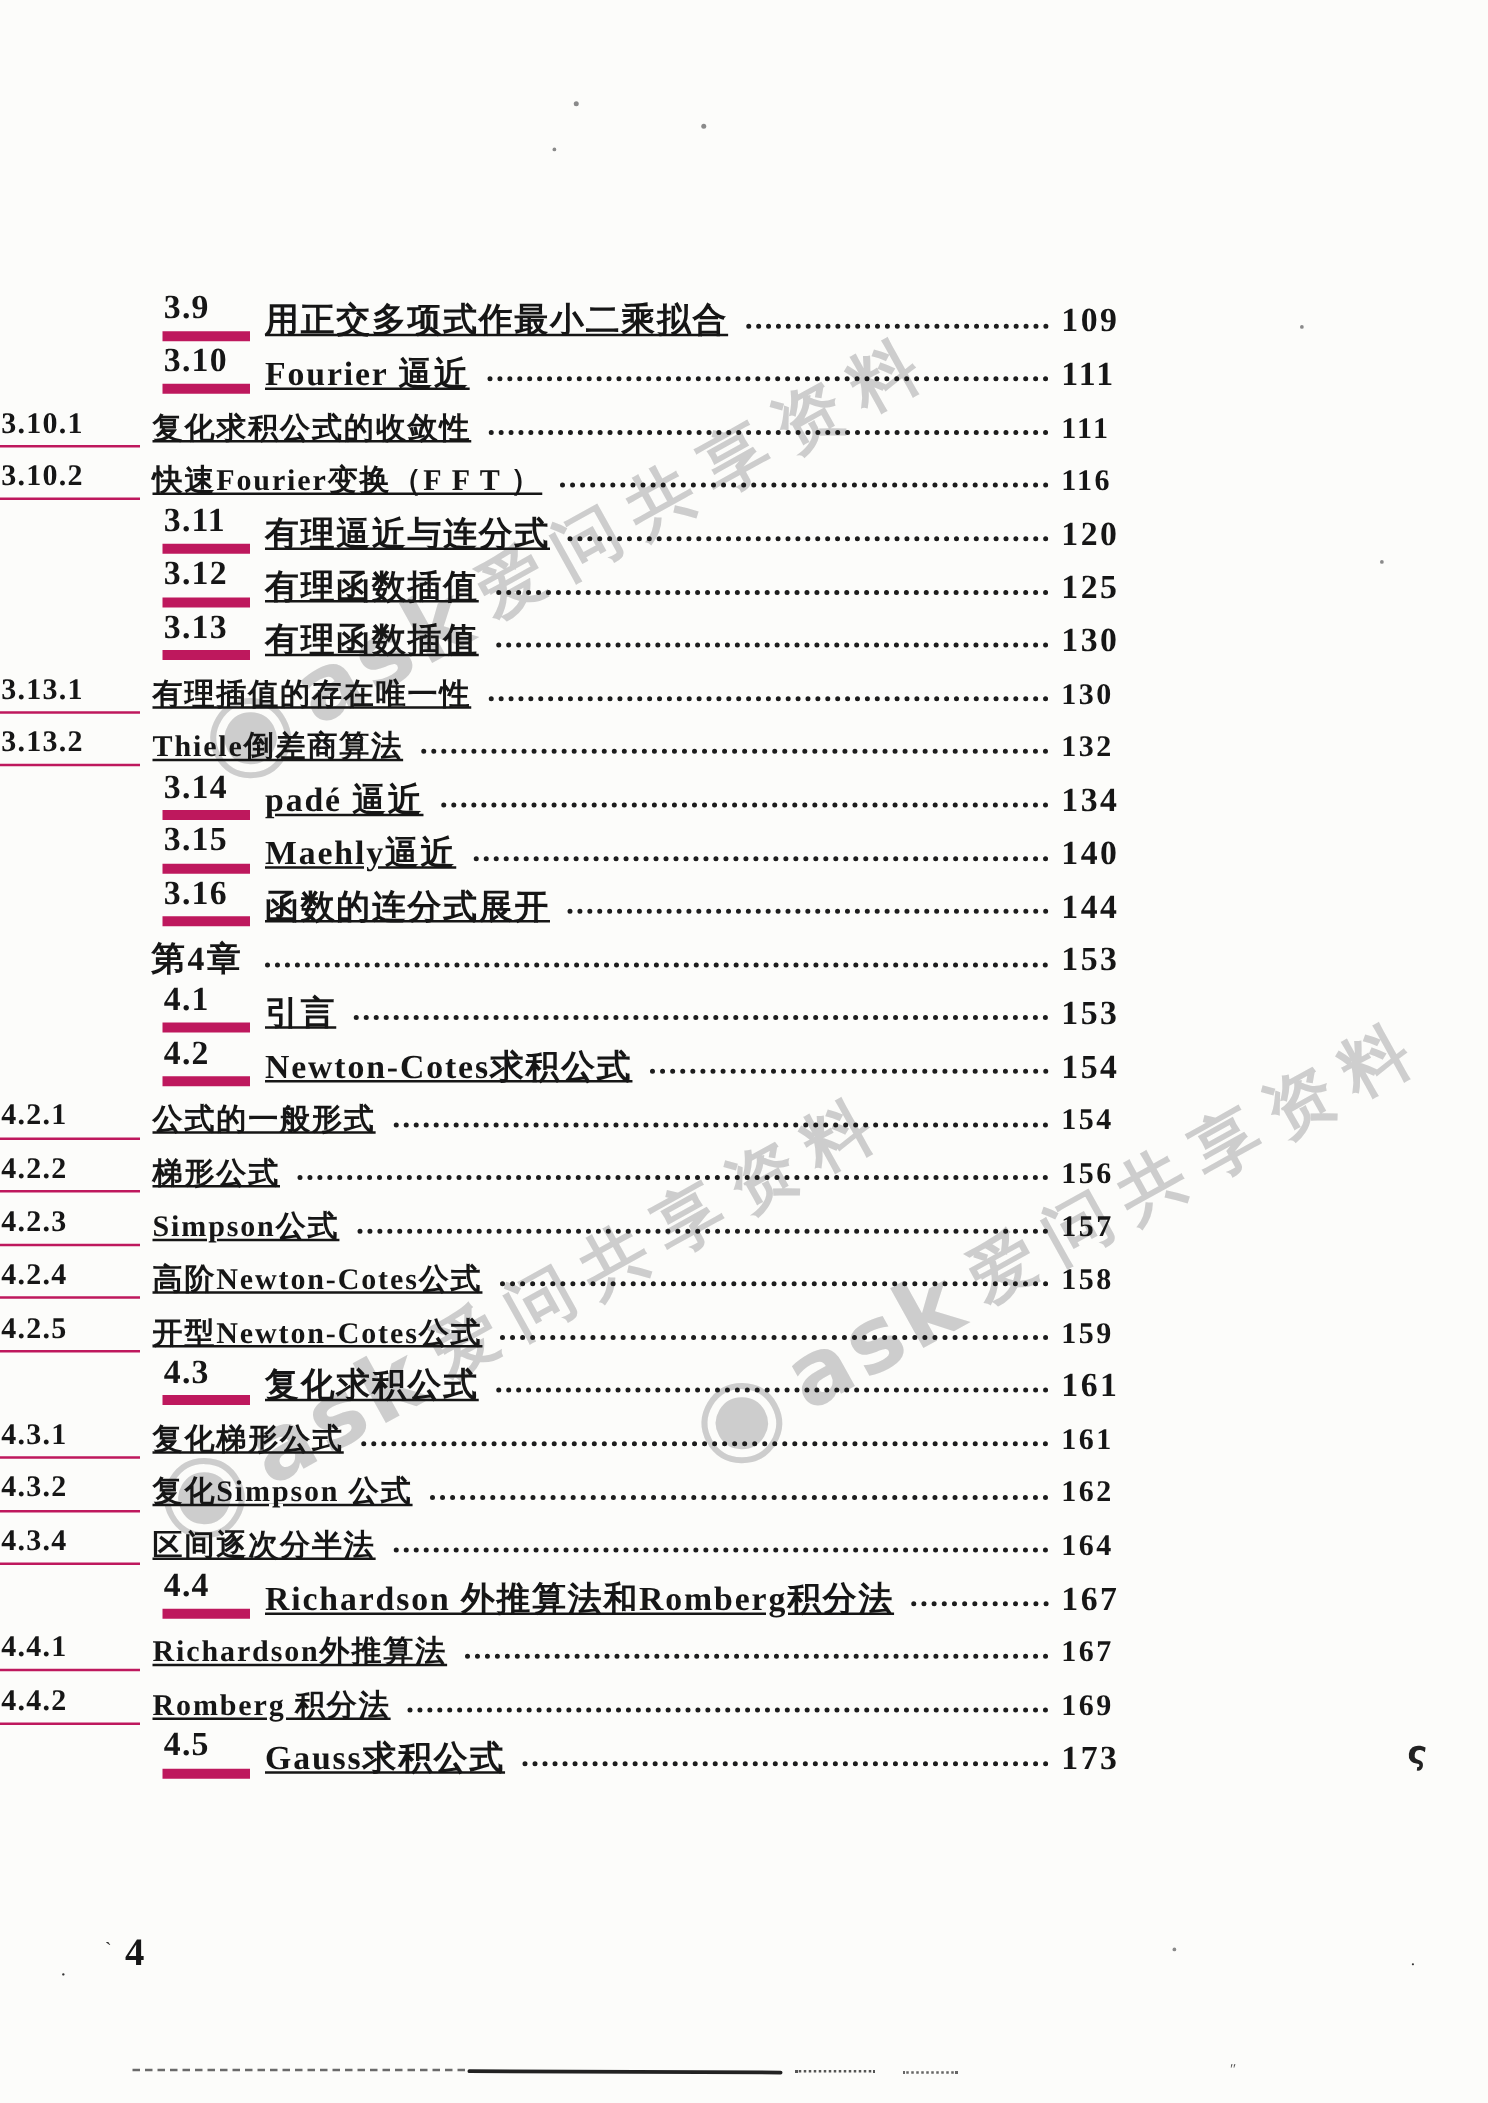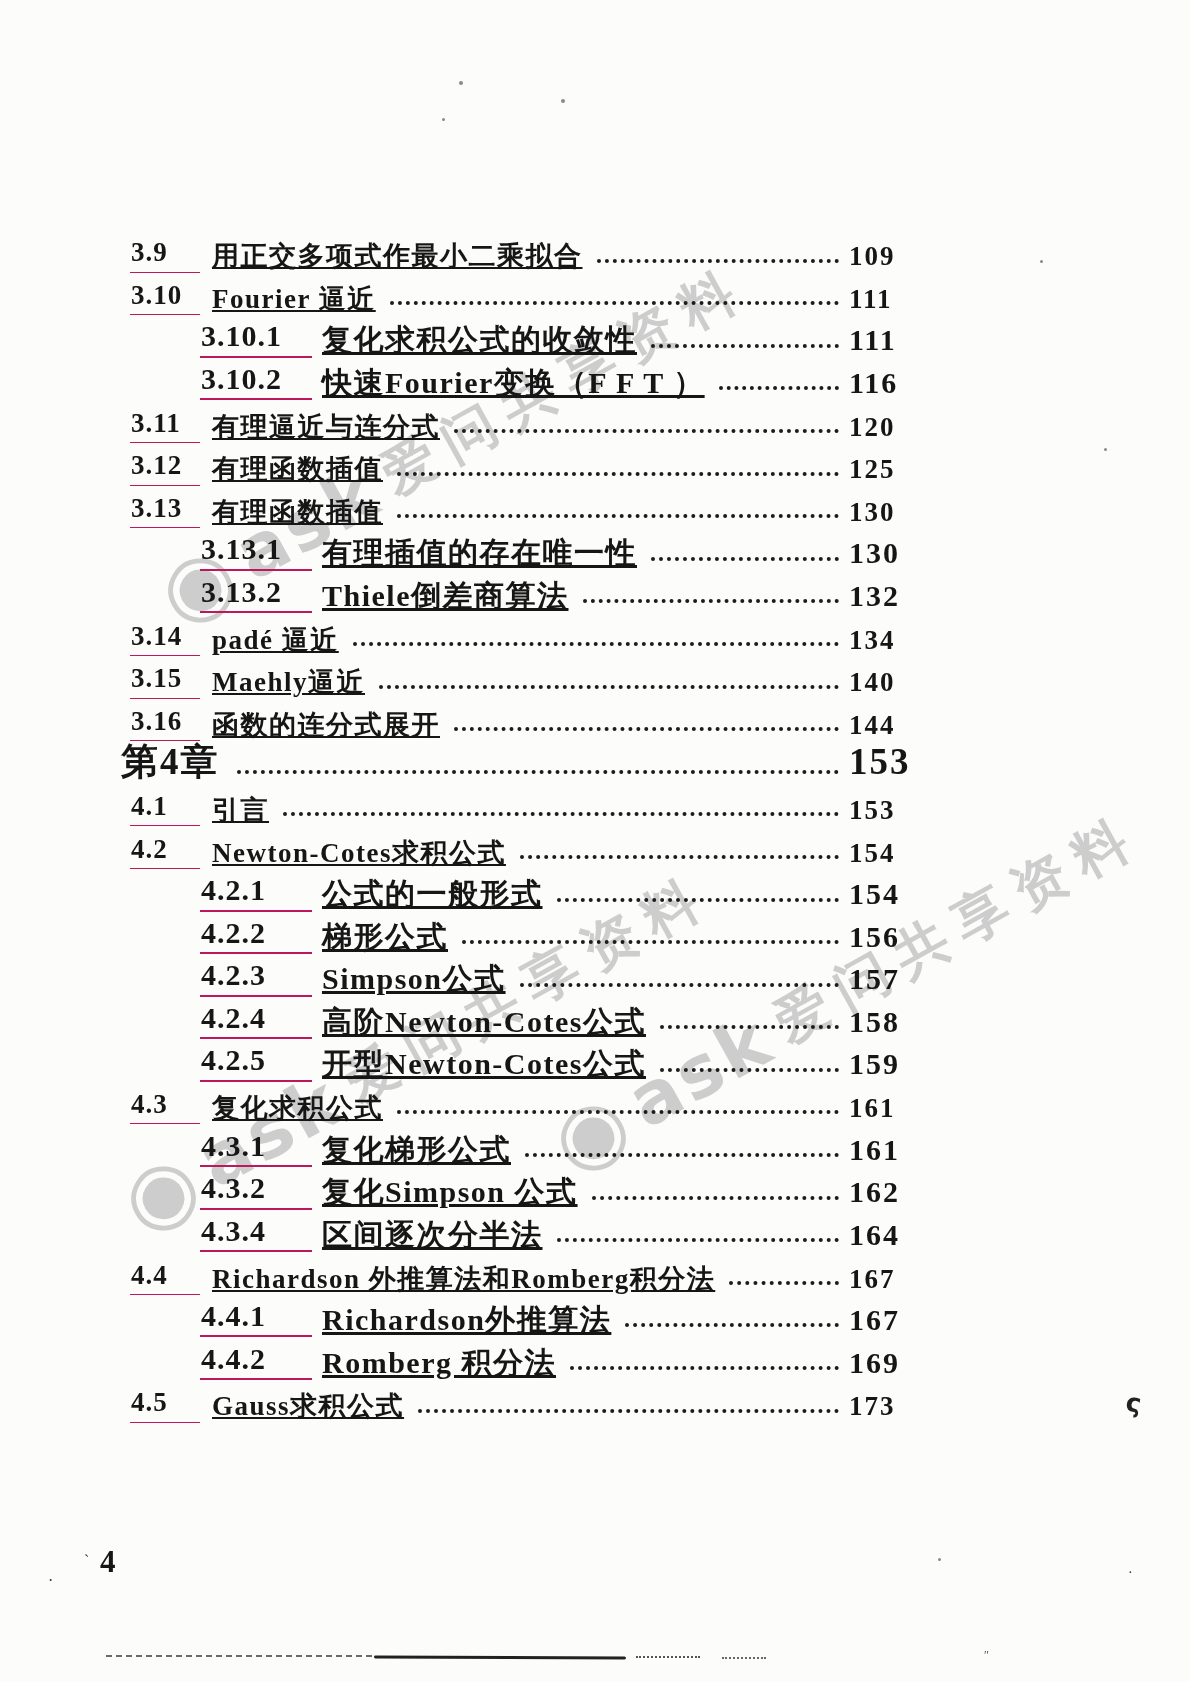--- a/index.html
+++ b/index.html
@@ -37,21 +37,21 @@
   }
   .row{
     height:42.6px;
     display:flex;
     align-items:flex-end;
     padding-right:277px;
     font-size:27px;
     line-height:1.05;
   }
   .row .num{
-    border-bottom:1px solid #be185d;
+    border-bottom:8px solid #be185d;
     padding:0 3px 5px 1px;
     white-space:nowrap;
     font-weight:bold;
     letter-spacing:1px;
   }
   .row .title{
     margin-left:12px;
     white-space:nowrap;
     letter-spacing:1.5px;
     padding-bottom:2px;
@@ -67,24 +67,24 @@
   .row .page{
     width:64px;
     text-align:left;
     white-space:nowrap;
     letter-spacing:2px;
     padding-bottom:2px;
     font-weight:bold;
   }
   .row.lv1{padding-left:130px;}
   .row.lv1 .num{min-width:66px;}
-  .row.lv2{padding-left:200px;font-size:30px;}
+  .row.lv2{font-size:24px;}
   .row.lv2 .num{min-width:108px;border-bottom-width:2px;padding-bottom:4px;}
   .row.lv2 .title{margin-left:10px;}
-  .row.chapter{padding-left:120px;font-size:37px;}
+  .row.chapter{padding-left:120px;font-size:27px;}
   .row.chapter .num{border-bottom:none;padding-bottom:2px;letter-spacing:2px;}
   .row.chapter .title{margin-left:16px;letter-spacing:3px;}
   
   .footer-num{
     position:absolute;left:100px;top:1544px;
     font-size:31px;font-weight:bold;z-index:2;
   }
   .tick{position:absolute;z-index:2;color:#333;}
   
   .speck{position:absolute;width:4px;height:4px;background:#8a8a8a;border-radius:50%;z-index:1;}

